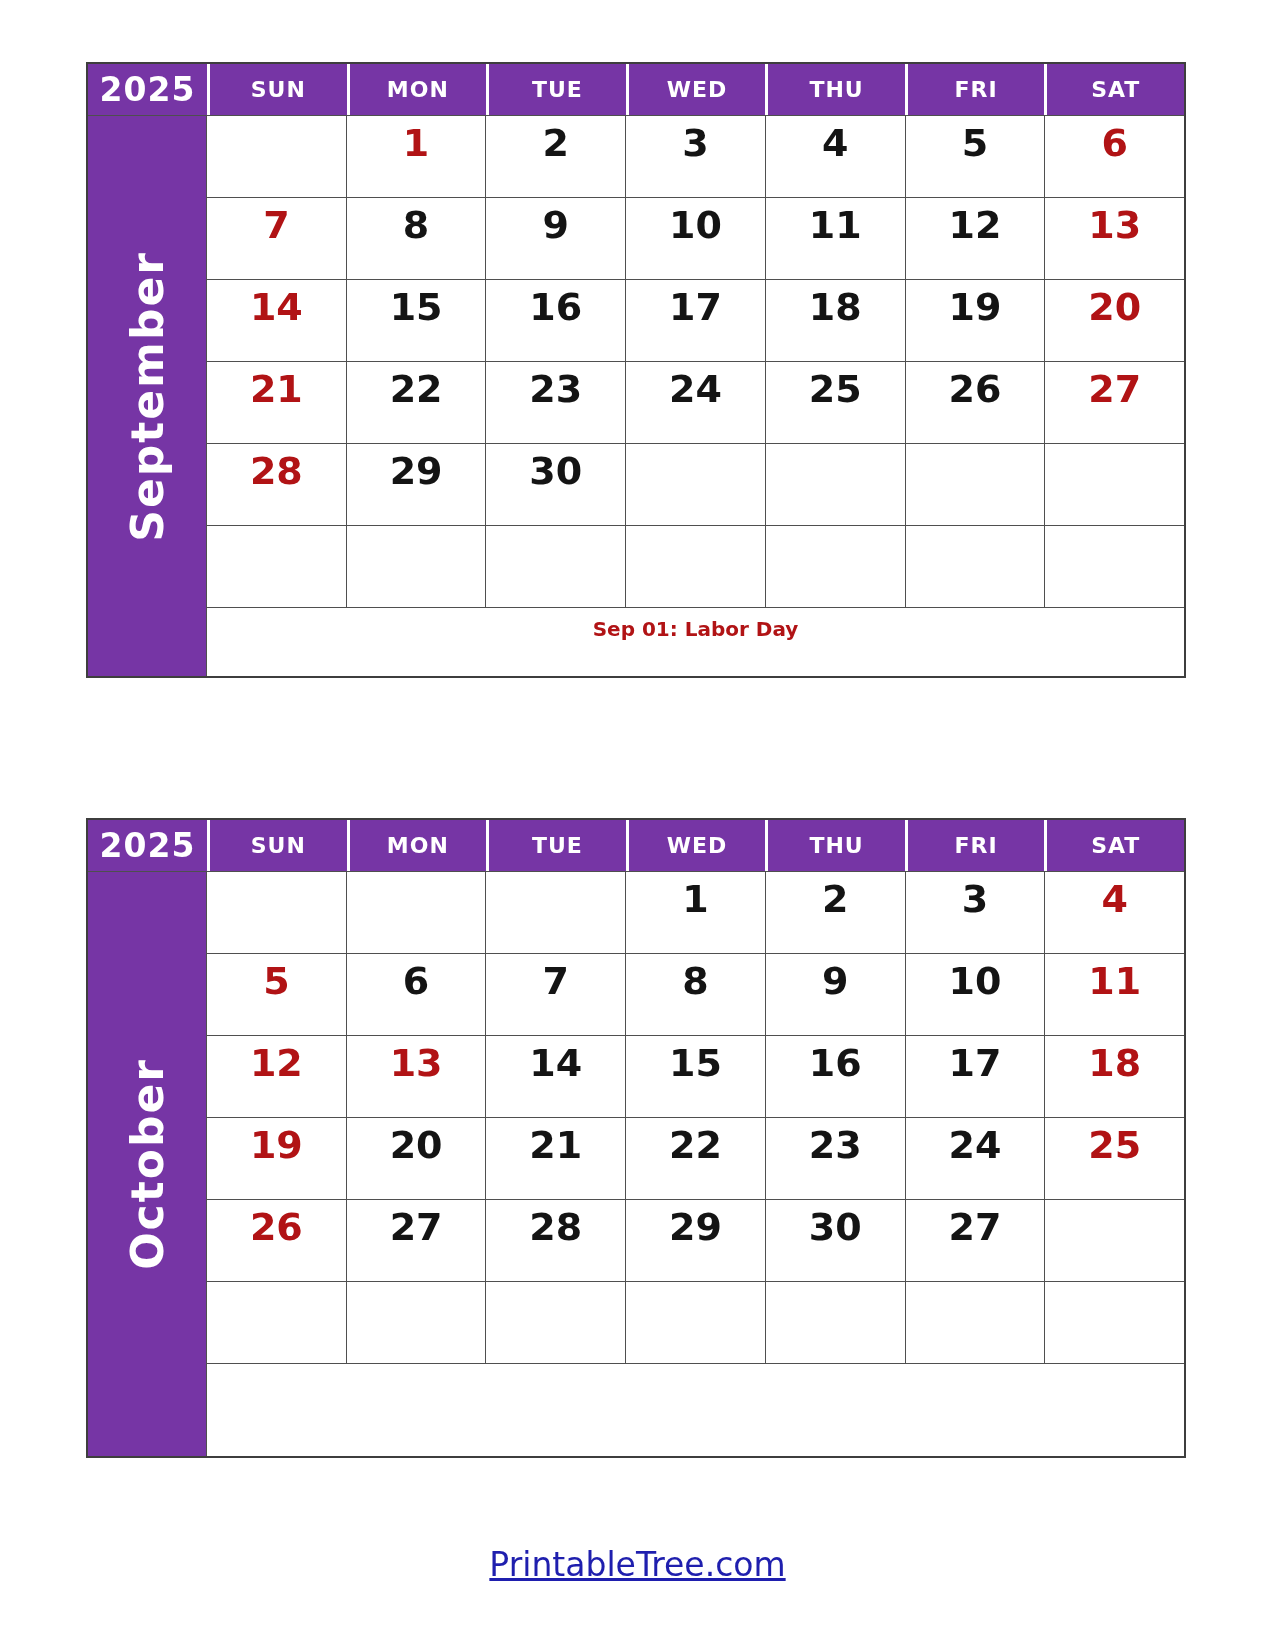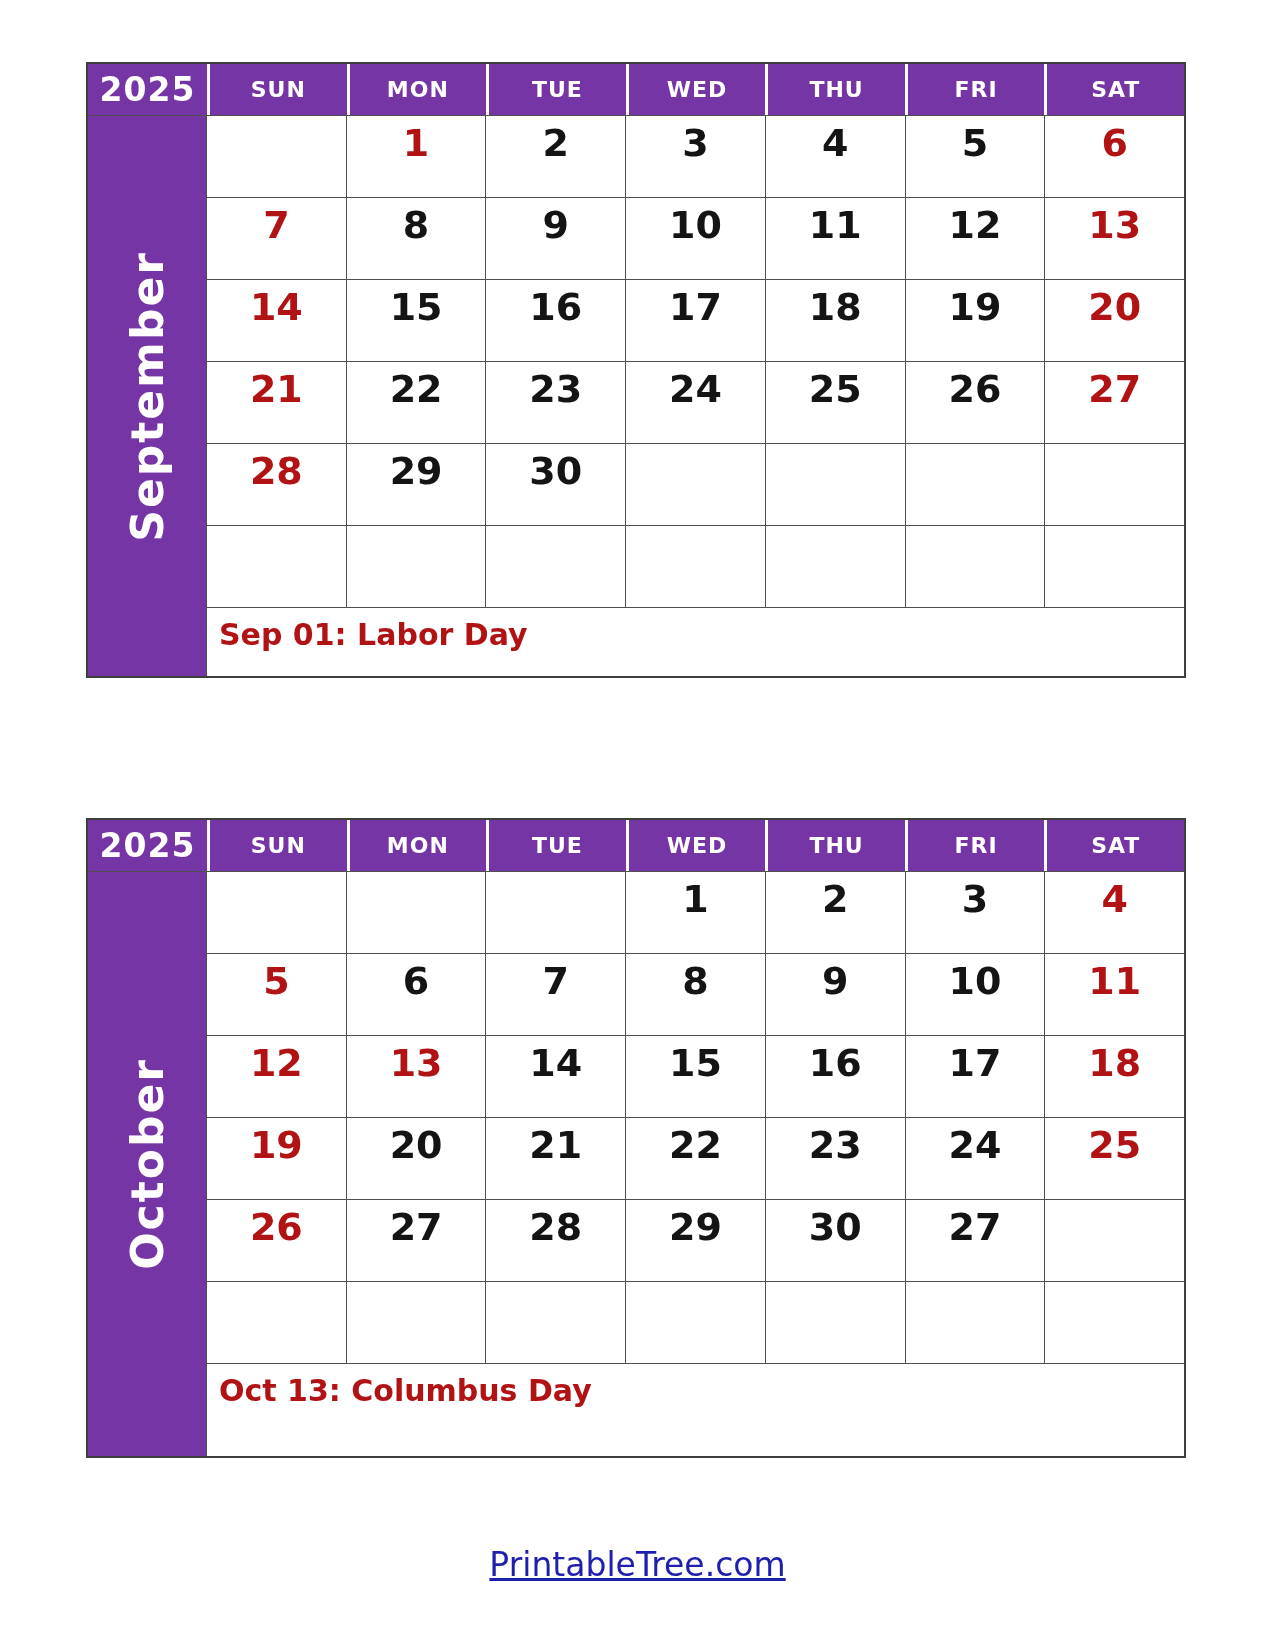--- a/index.html
+++ b/index.html
@@ -52,22 +52,22 @@
   .cal-main{flex:1;display:flex;flex-direction:column;min-width:0;}
   .week-row{display:flex;flex:0 0 82px;height:82px;border-bottom:1px solid var(--grid);}
   .date-cell{
     flex:1;display:flex;justify-content:center;align-items:flex-start;
     padding-top:5px;font-size:38px;font-weight:700;color:#141414;
     border-left:1px solid var(--grid);
   }
   .date-cell:first-child{border-left:none;}
   .date-cell.red{color:var(--red);}
   .holiday-row{
-    flex:1;padding:9px 12px;text-align:left;
-    color:var(--red);font-size:30px;font-weight:700;
+    flex:1;padding:9px 12px;text-align:center;
+    color:var(--red);font-size:20px;font-weight:700;
   }
 
   .footer{position:absolute;top:1545px;left:0;width:100%;text-align:center;}
   .footer a{
     color:var(--link);font-size:33px;font-weight:400;
     text-decoration:underline;cursor:pointer;
   }
 </style>
 </head>
 <body>
@@ -212,21 +212,20 @@
           </div>
           <div class="week-row">
             <div class="date-cell"></div>
             <div class="date-cell"></div>
             <div class="date-cell"></div>
             <div class="date-cell"></div>
             <div class="date-cell"></div>
             <div class="date-cell"></div>
             <div class="date-cell"></div>
           </div>
-          <div class="holiday-row">Oct 13: Columbus Day</div>
       </div>
     </div>
   </section>
 
   <div class="footer">
     <a>PrintableTree.com</a>
   </div>
 
 </div>
 

